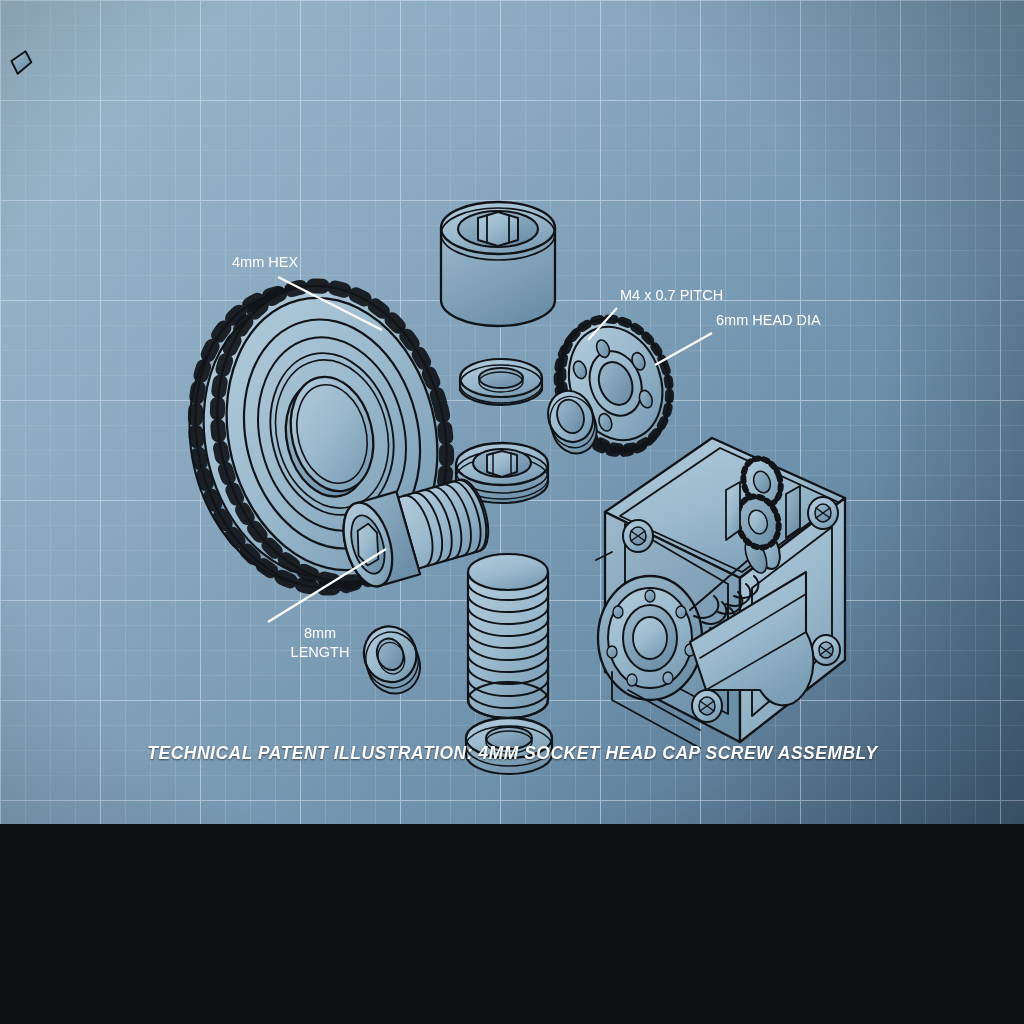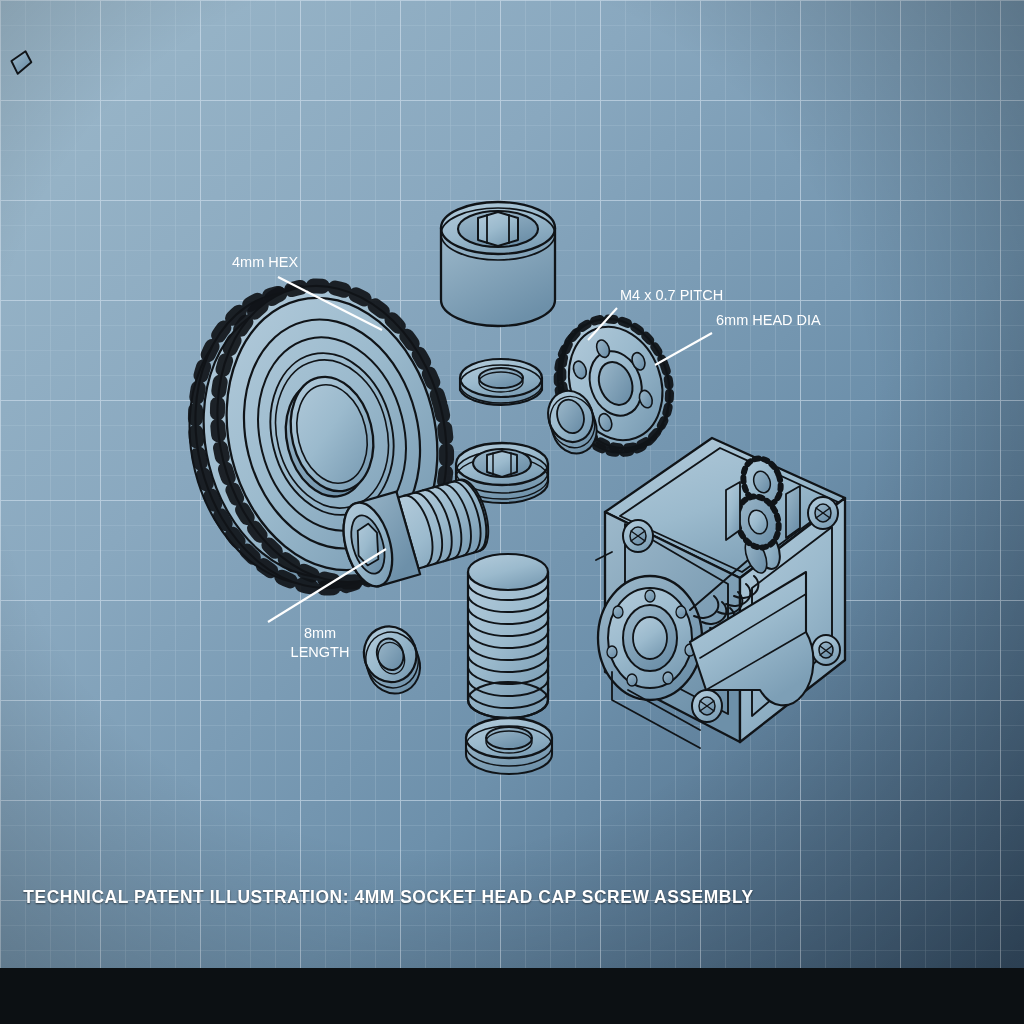--- a/index.html
+++ b/index.html
@@ -1,21 +1,21 @@
 <!DOCTYPE html>
 <html><head>
 <meta charset="utf-8">
 <style>
   html,body{margin:0;padding:0;background:#0c1013;}
   body{width:1024px;height:1024px;overflow:hidden;
        font-family:"Liberation Sans","DejaVu Sans",sans-serif;}
-  #stage{position:relative;width:1024px;height:968px;overflow:hidden;}
+  #stage{position:relative;width:1024px;height:824px;overflow:hidden;}
   #bg{position:absolute;inset:0;}
   #art{position:absolute;inset:0;}
-  .cap-wrap{position:absolute;left:0;right:0;bottom:60px;text-align:left;}
+  .cap-wrap{position:absolute;left:0;right:0;bottom:60px;text-align:center;font-style:italic;}
   .caption{display:inline-block;color:#ffffff;font-size:18.5px;font-weight:bold;
            letter-spacing:.6px;
            text-shadow:0 1px 2px rgba(0,0,0,.55);
            transform:scaleX(.94);transform-origin:center;}
   .lbl{fill:#ffffff;font-family:"Liberation Sans","DejaVu Sans",sans-serif;
        font-size:14.5px;}
 </style>
 </head>
 <body>
 

